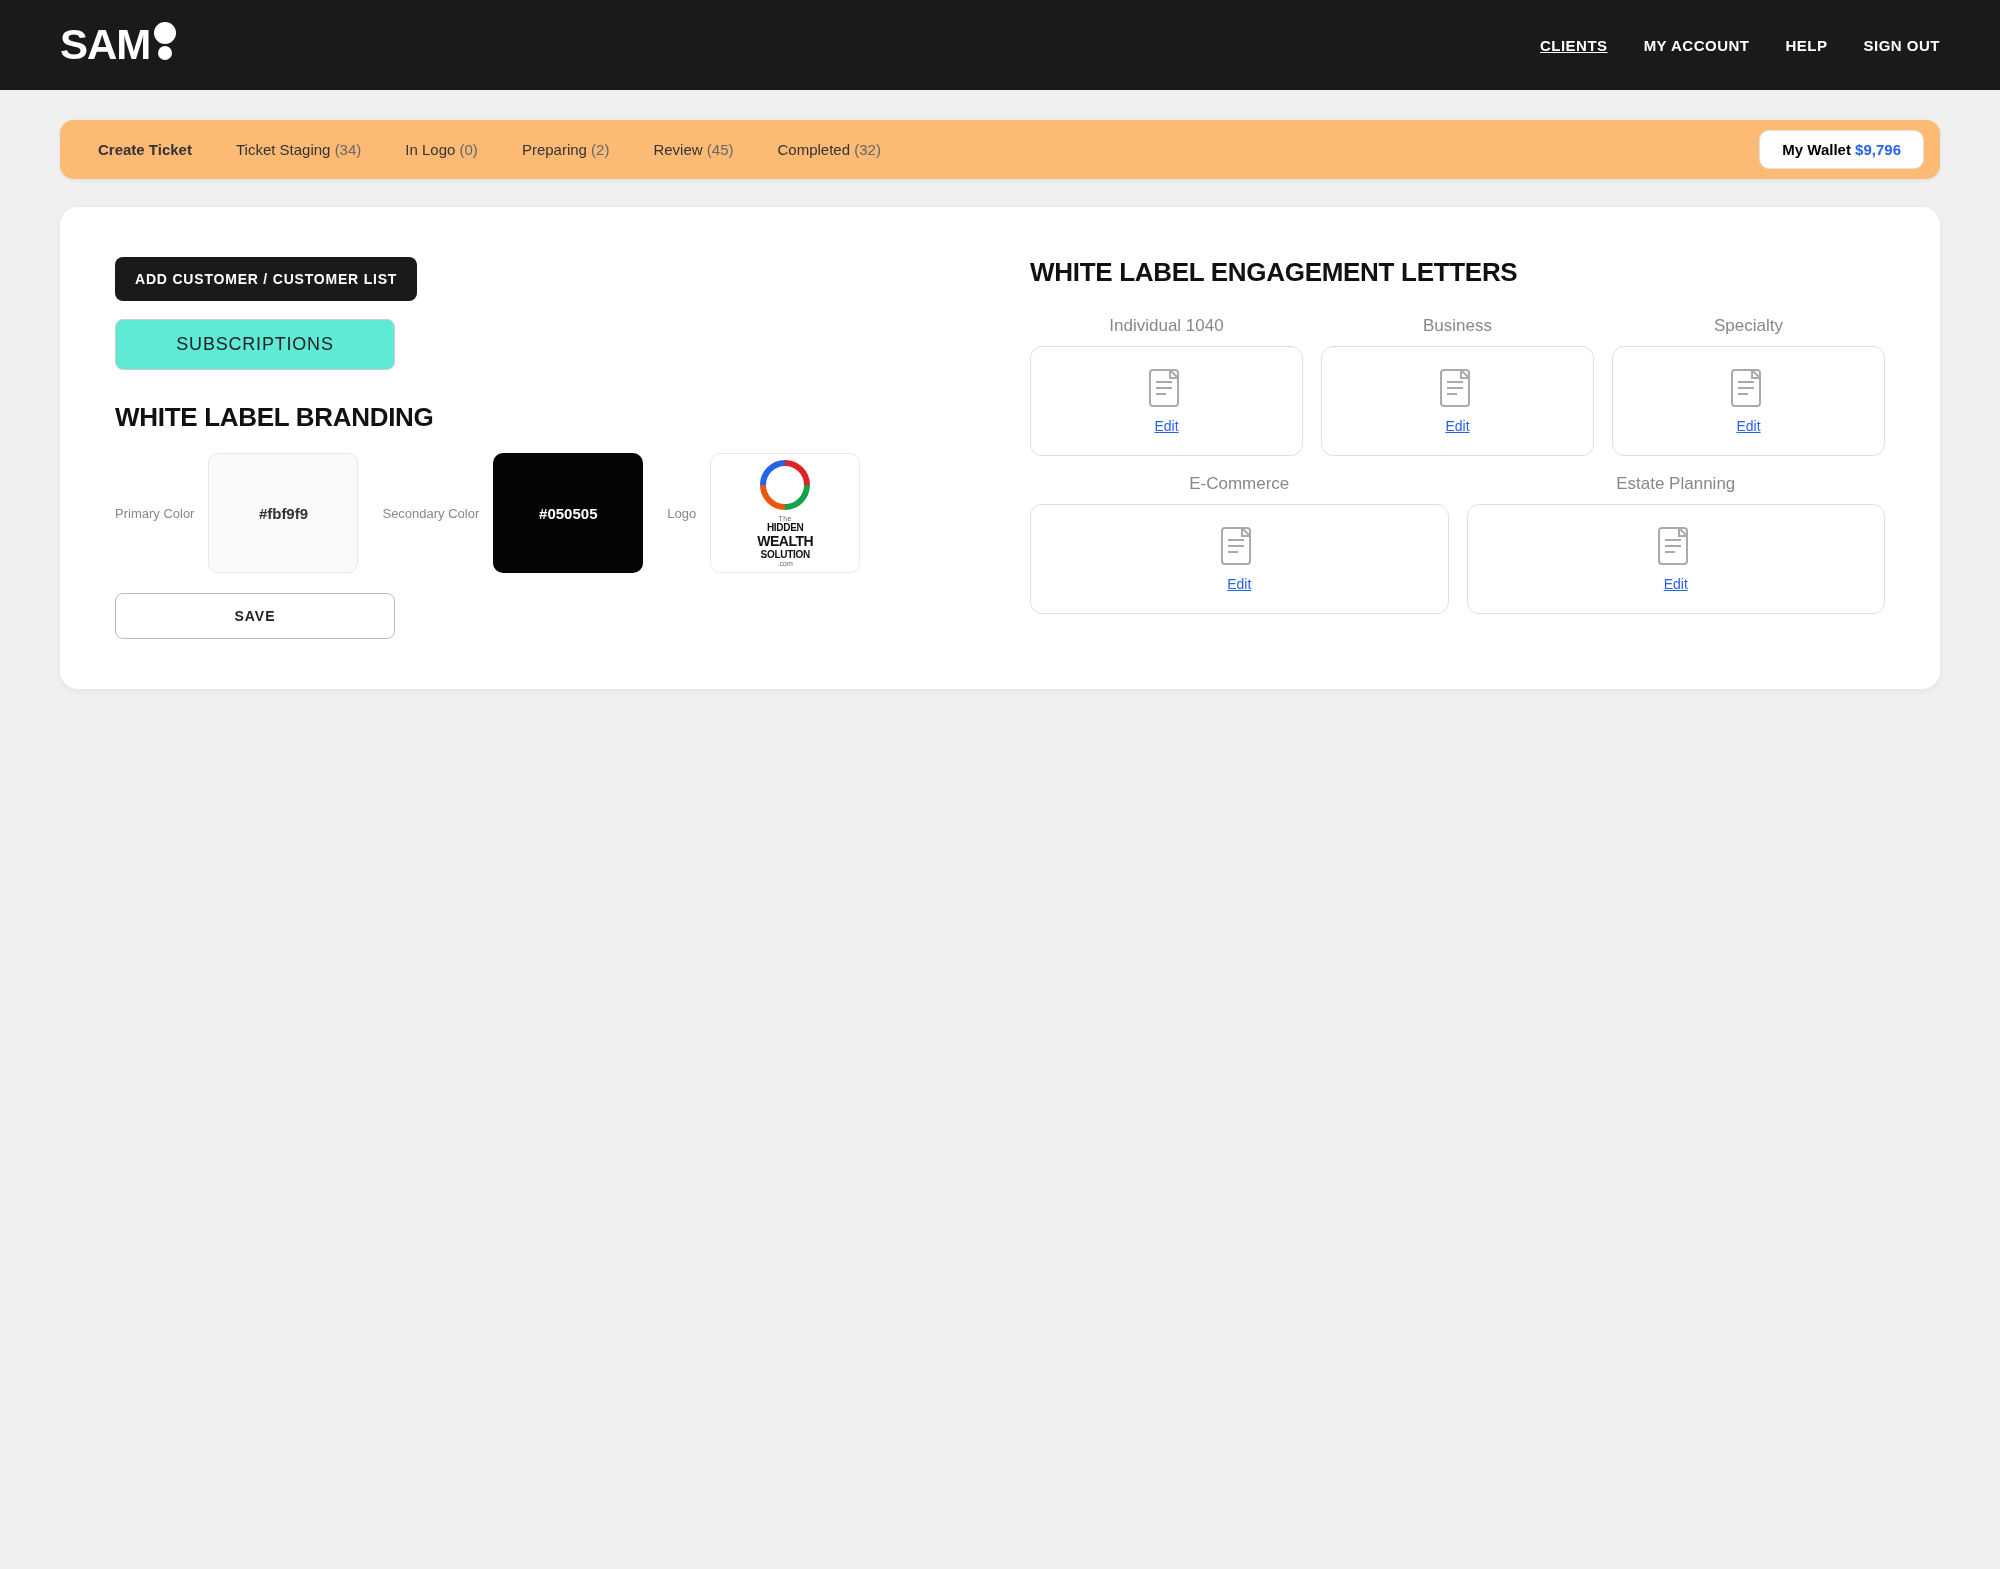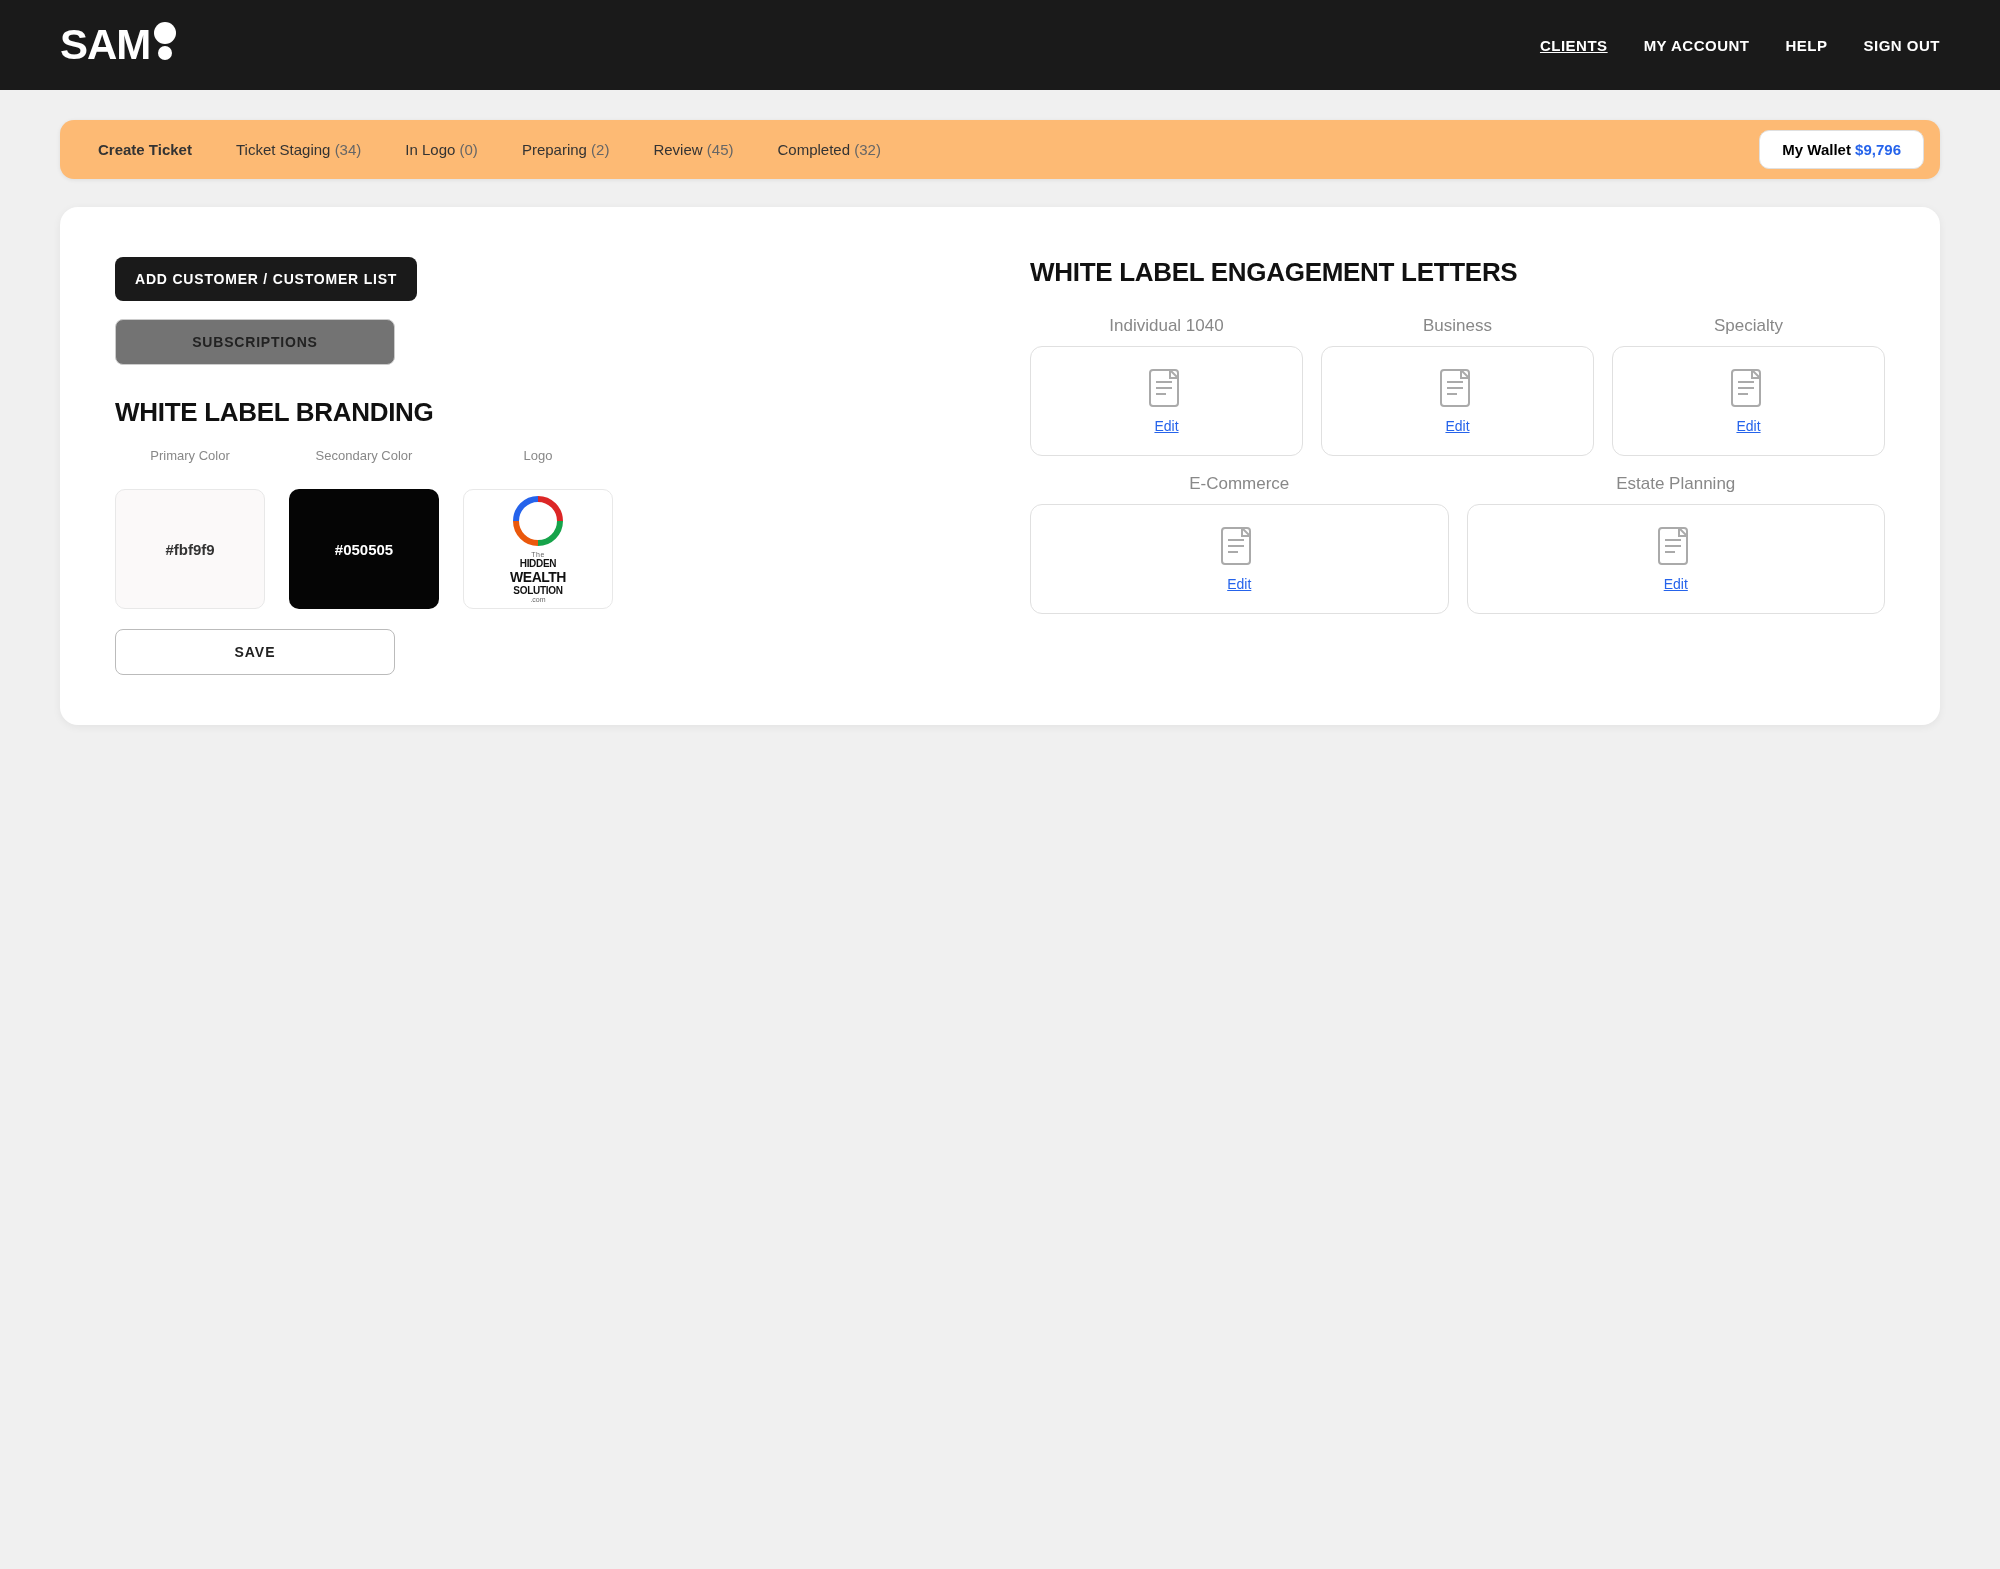--- a/index.html
+++ b/index.html
@@ -132,46 +132,46 @@
       border-radius: 8px;
       padding: 14px 20px;
       font-size: 14px;
       font-weight: 700;
       letter-spacing: 0.8px;
       cursor: pointer;
       display: inline-block;
       width: fit-content;
     }
     .btn-outline {
-      background: #737373;
+      background: #5eead4;
       color: #222;
       border: 1.5px solid #ccc;
       border-radius: 8px;
       padding: 14px 28px;
-      font-size: 14px;
-      font-weight: 700;
+      font-size: 18px;
+      font-weight: 400;
       letter-spacing: 0.8px;
       cursor: pointer;
       display: inline-block;
       width: 280px;
       text-align: center;
     }
 
     .branding-section {}
     .branding-row {
       display: flex;
       gap: 24px;
       margin-top: 20px;
       align-items: flex-start;
     }
     .branding-col {
       display: flex;
-      flex-direction: column;
-      align-items: center;
-      gap: 26px;
+      flex-direction: row;
+      align-items: center;
+      gap: 14px;
     }
     .branding-label {
       font-size: 13px;
       color: #888;
       font-weight: 500;
     }
     .color-swatch {
       border-radius: 10px;
       width: 150px;
       height: 120px;

